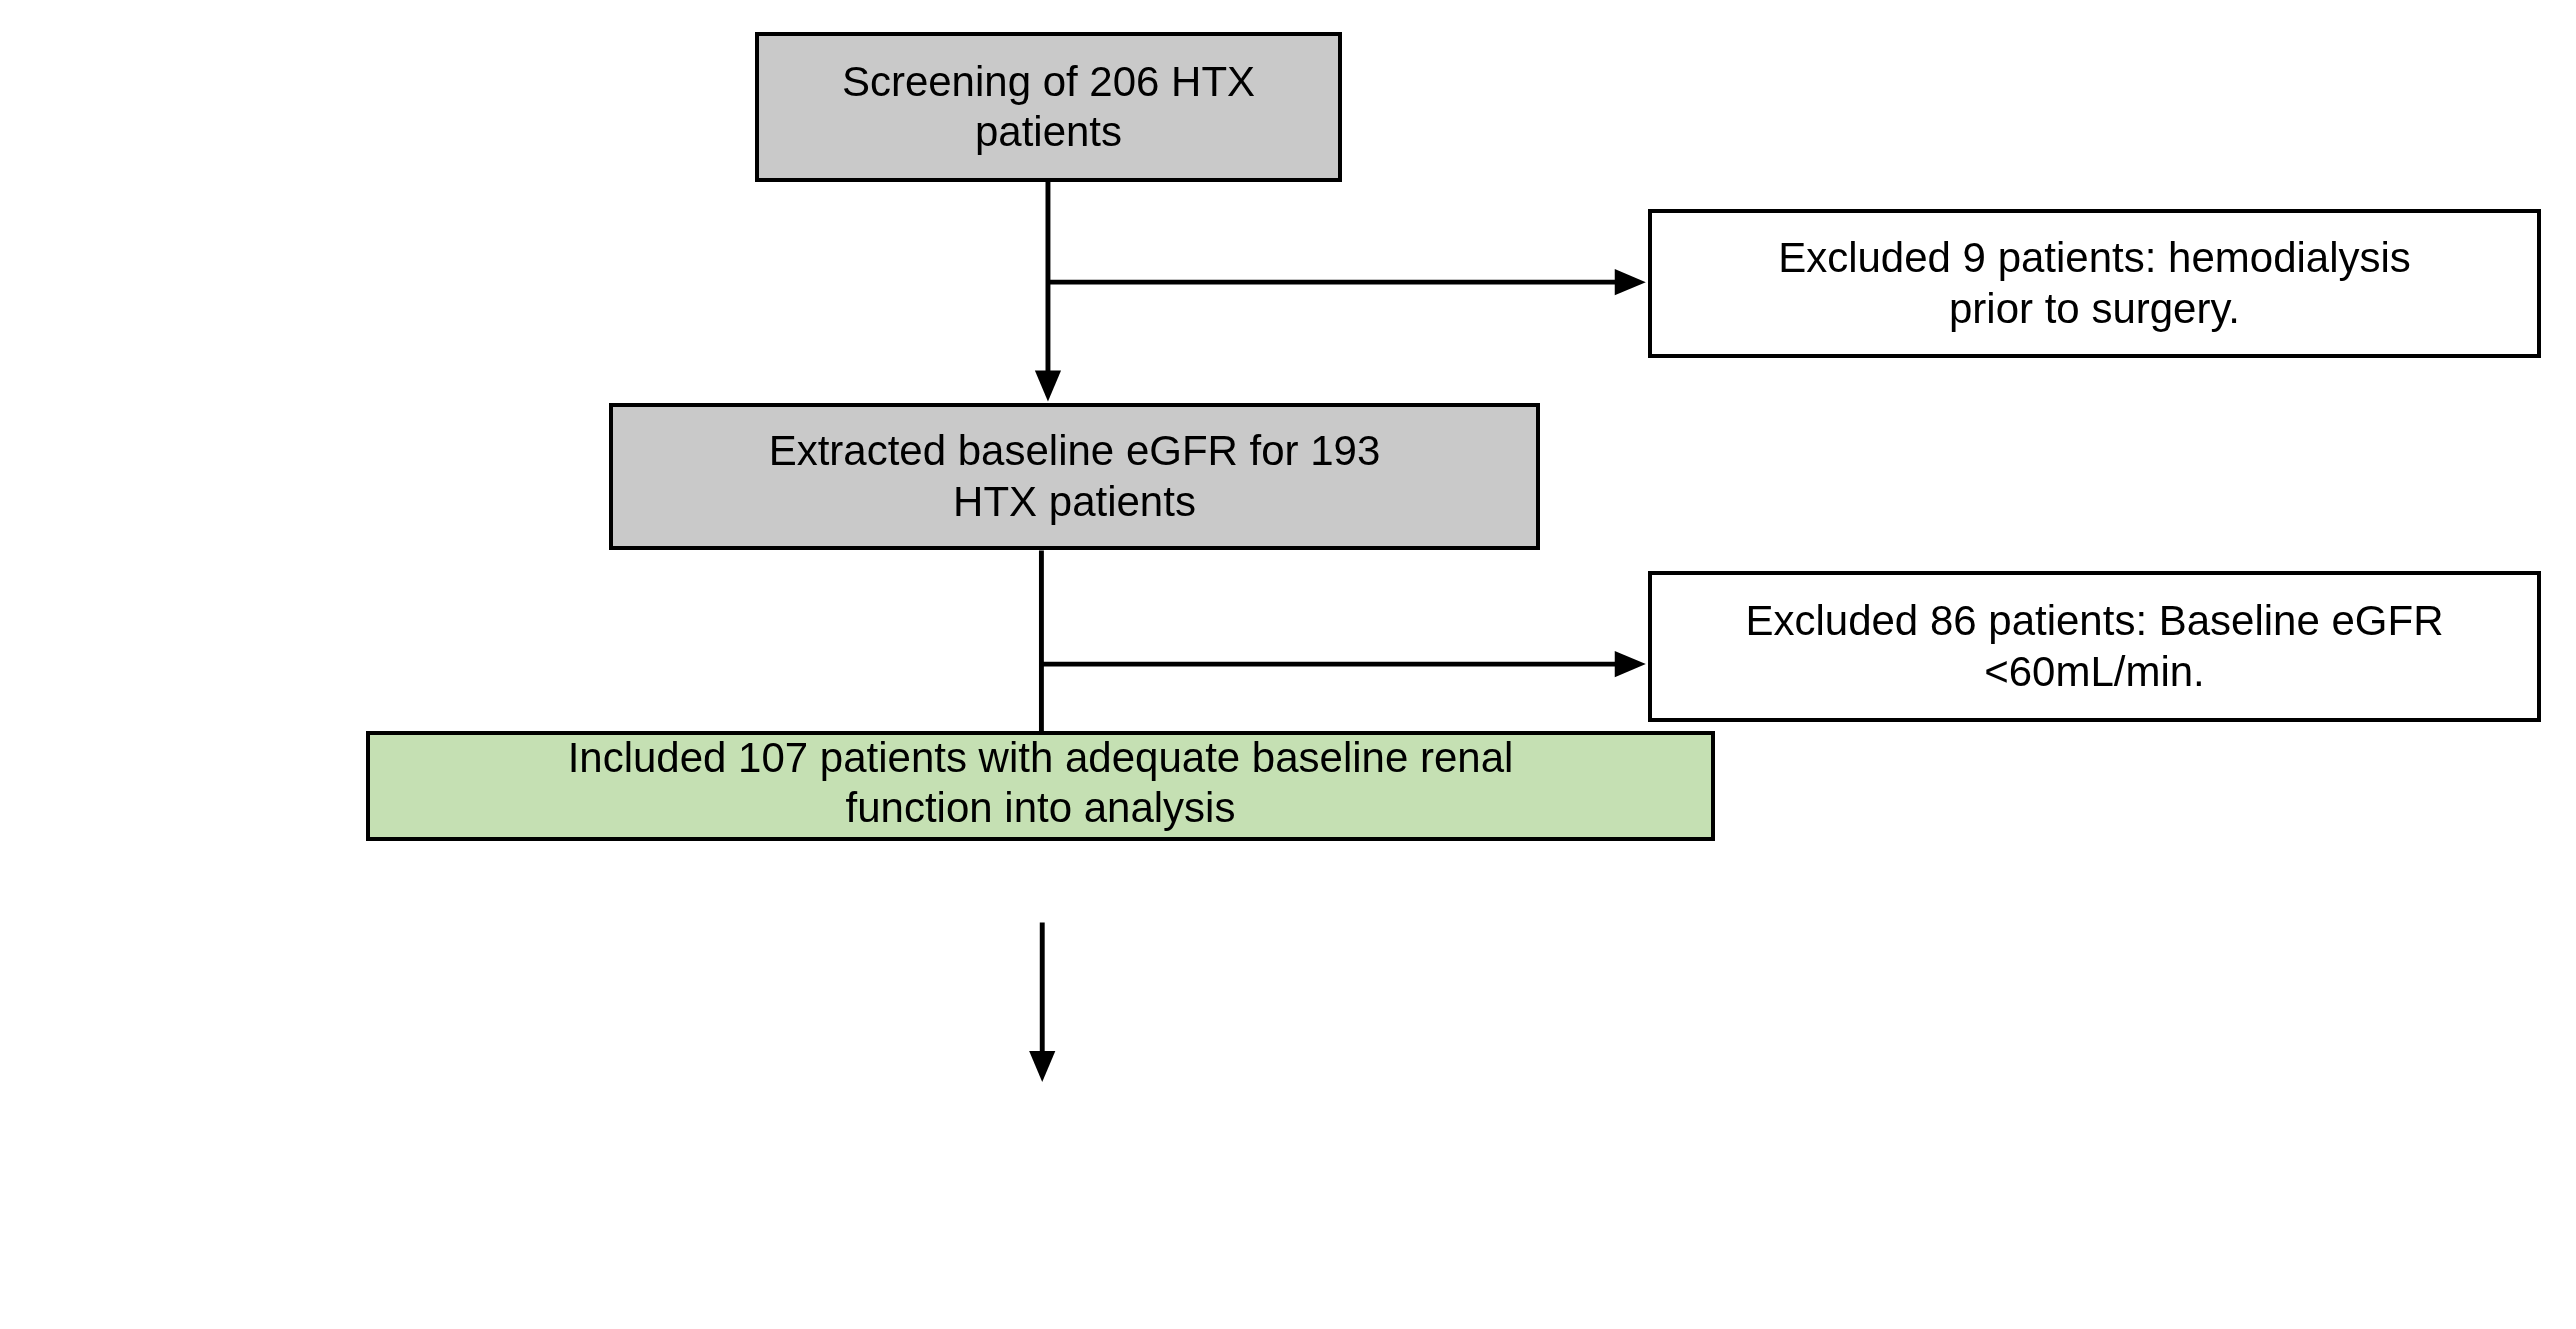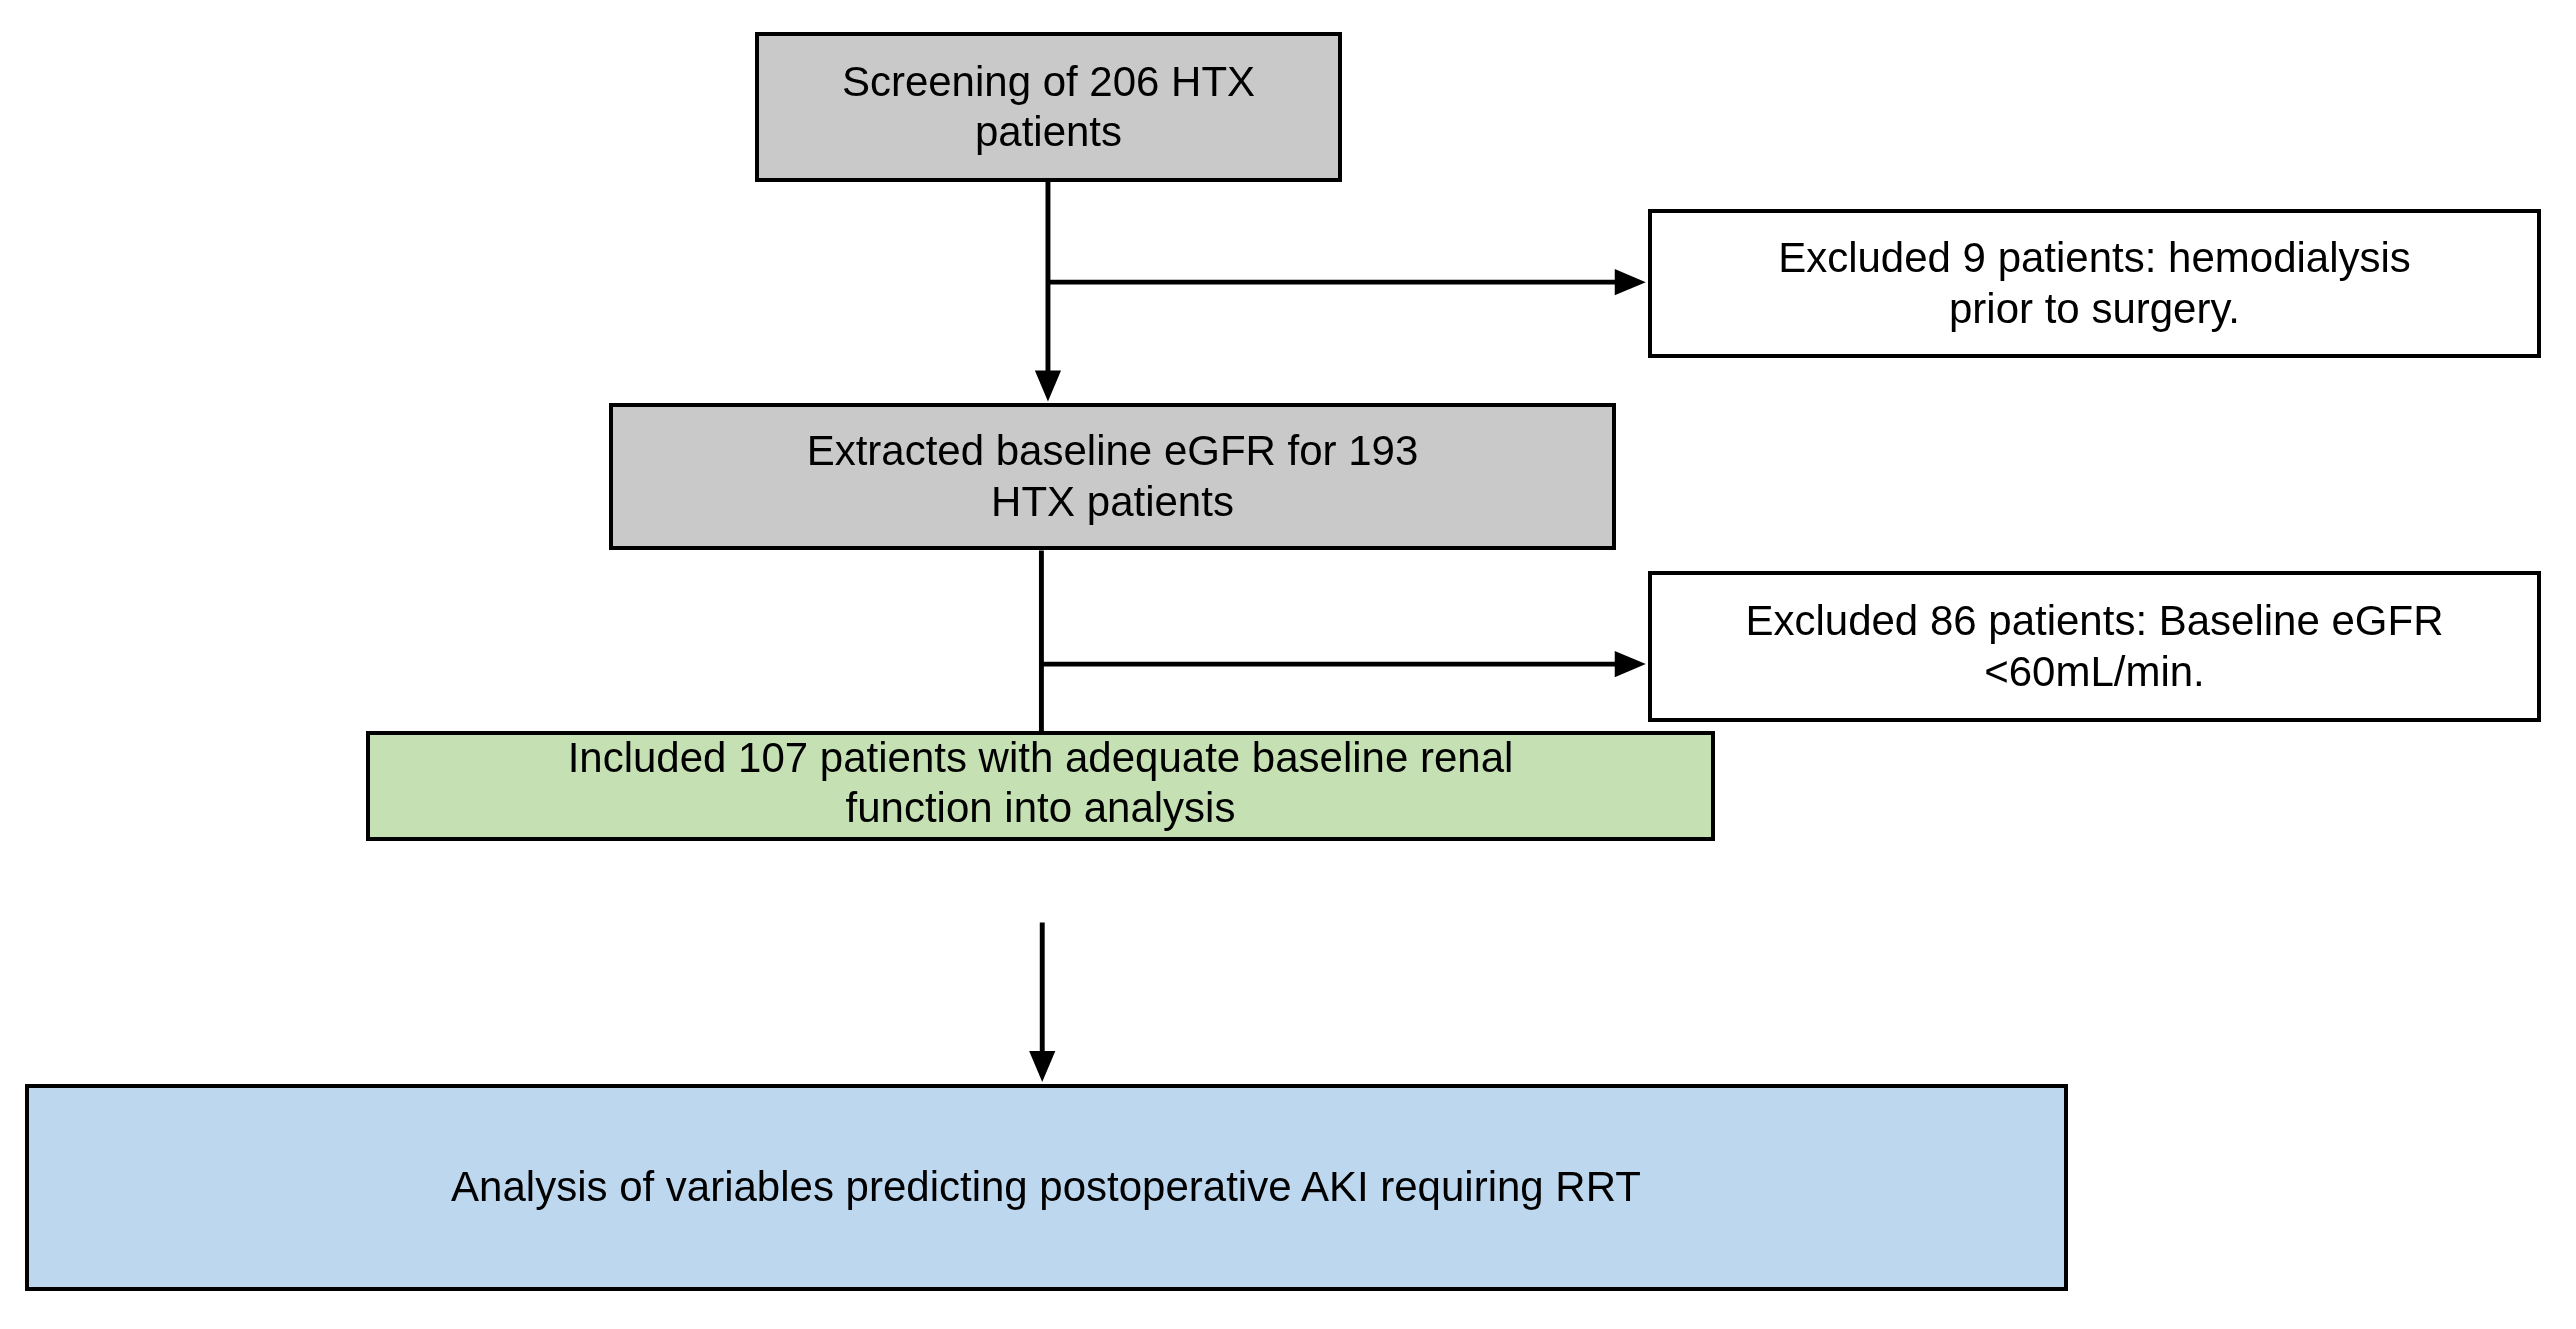--- a/index.html
+++ b/index.html
@@ -31,21 +31,21 @@
     font-size: 42px;
     line-height: 1.2;
   }
   .node-label {
     white-space: pre-line;
     padding: 3.3px 11.5px;
   }
   
   .n-screening   { left: 755px;  top: 32px;   width: 587px;  height: 150px; }
   .n-excl-hd     { left: 1648px; top: 209px;  width: 893px; height: 149px; }
-  .n-extracted   { left: 609px;  top: 403px;  width: 1007px; height: 147px; }
+  .n-extracted   { left: 609px;  top: 403px;  width: 931px; height: 147px; }
   .n-excl-egfr   { left: 1648px; top: 571px;  width: 893px; height: 151px; }
   .n-included    { left: 366px;  top: 731px;  width: 1349px; height: 110px; align-items: flex-end; }
   .n-analysis    { left: 24.5px;   top: 1084px; width: 2043px; height: 207px; }
   svg.connectors {
     position: absolute;
     left: 0; top: 0;
     pointer-events: none;
   }
   svg.connectors line    { stroke: #000000; stroke-width: 6; }
   svg.connectors polygon { fill: #000000; }
@@ -91,18 +91,15 @@
   <div class="node n-excl-egfr" style="background-color: rgb(255, 255, 255);">
     <span class="node-label">Excluded 86 patients: Baseline eGFR
 &lt;60mL/min.</span>
   </div>
 
   <div class="node n-included" style="background-color: rgb(197, 224, 179);">
     <span class="node-label">Included 107 patients with adequate baseline renal
 function into analysis</span>
   </div>
 
-  <div class="node n-analysis" style="background-color: rgb(189, 215, 238);">
-    <span class="node-label">Analysis of variables predicting postoperative AKI requiring RRT</span>
-  </div>
 
 </div>
 
 
 </body></html>

